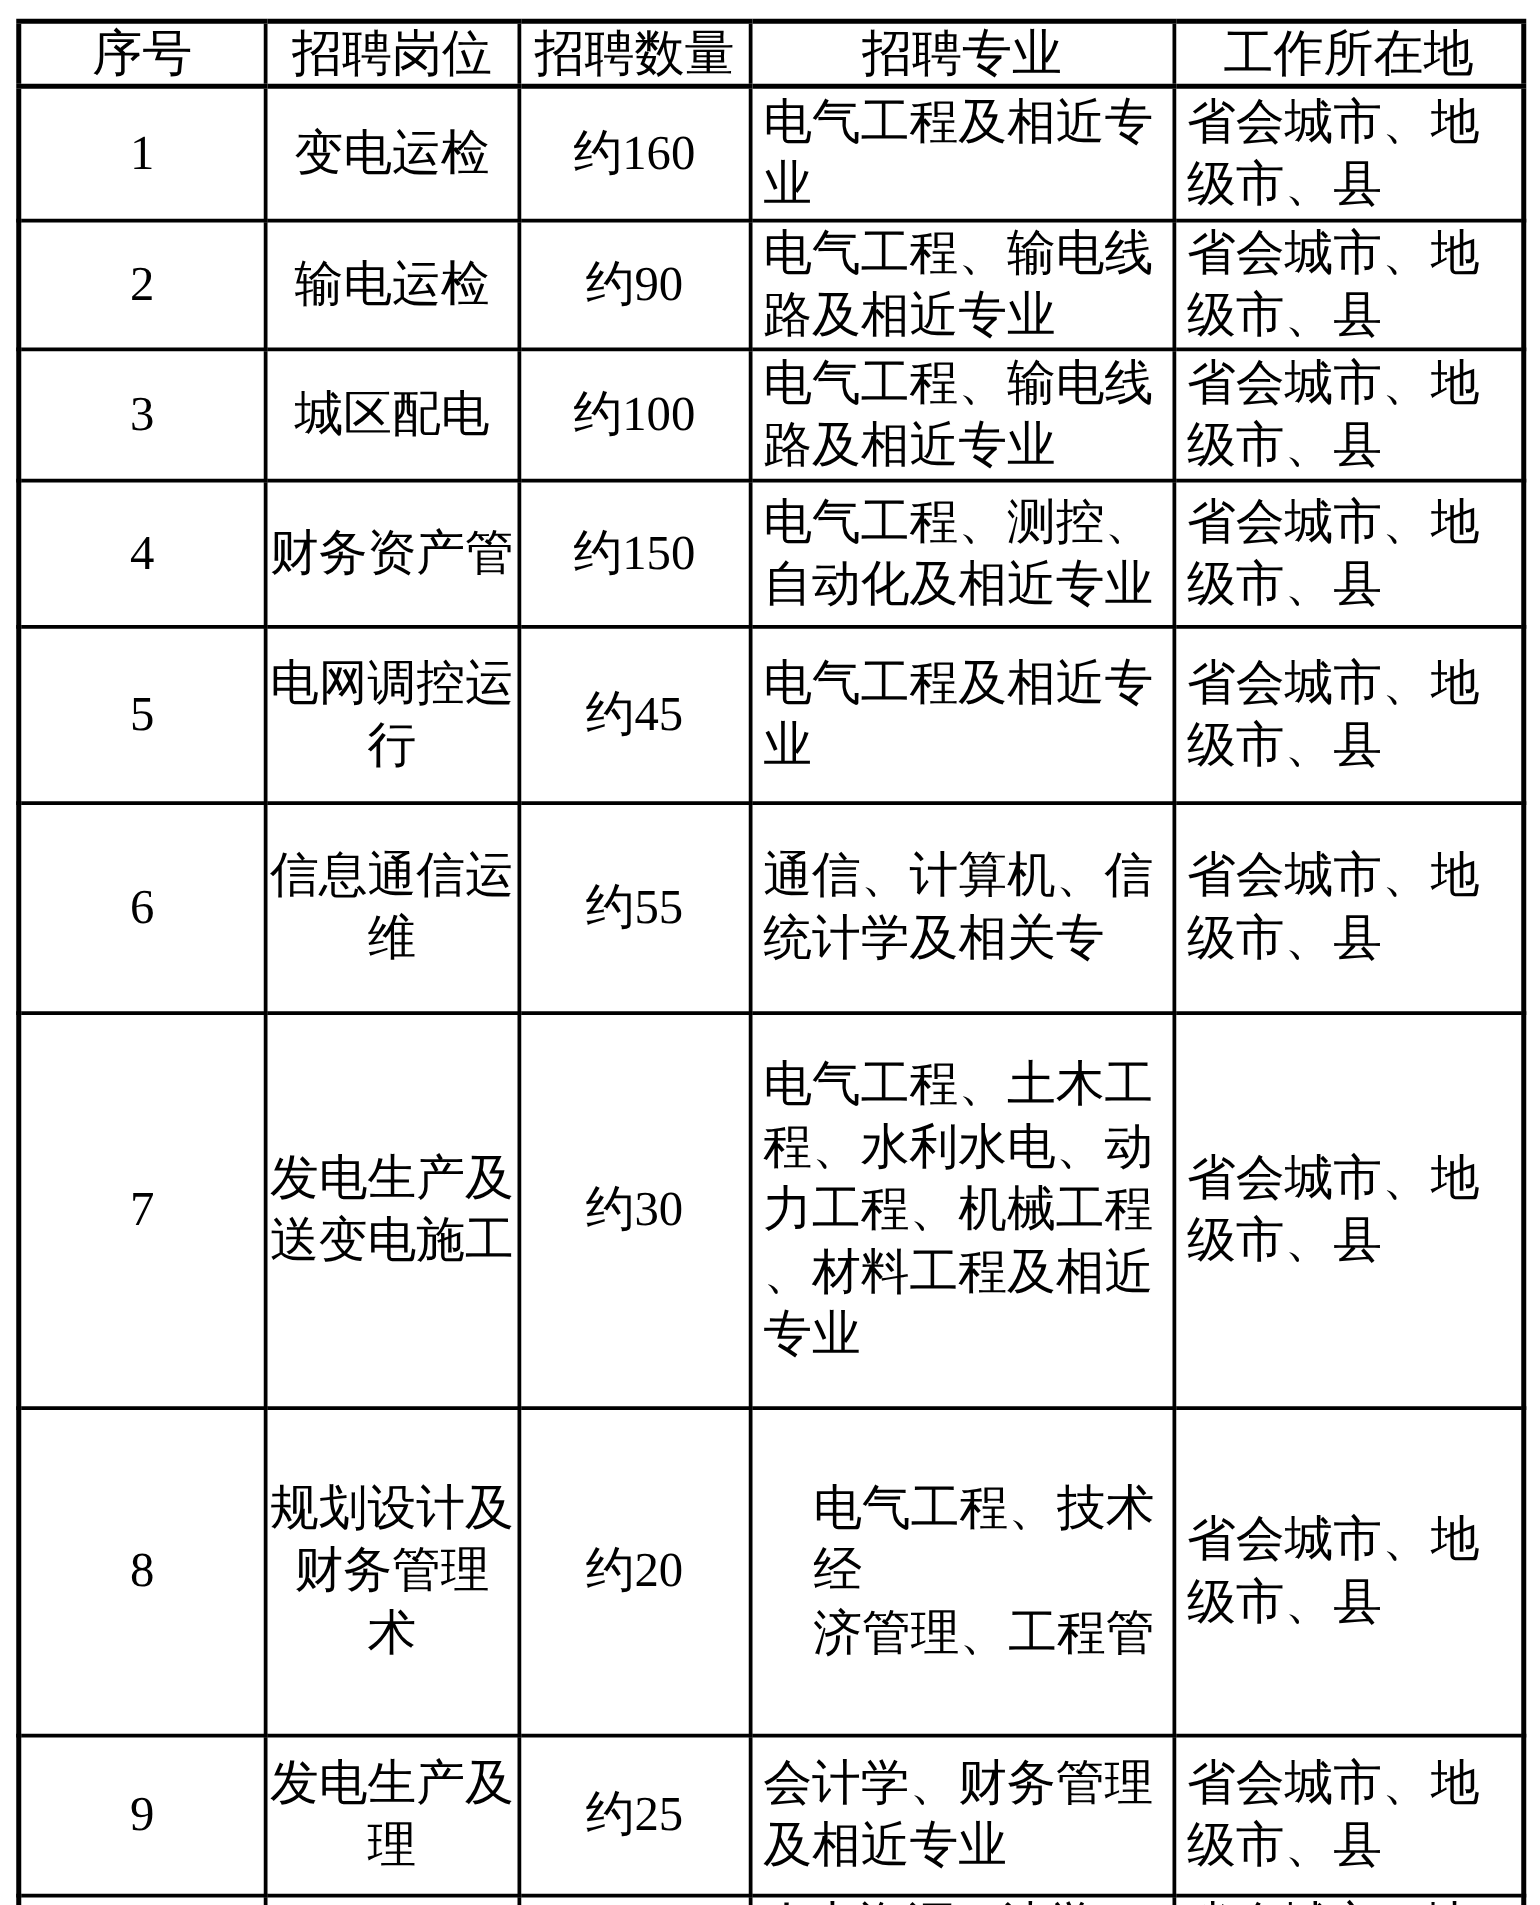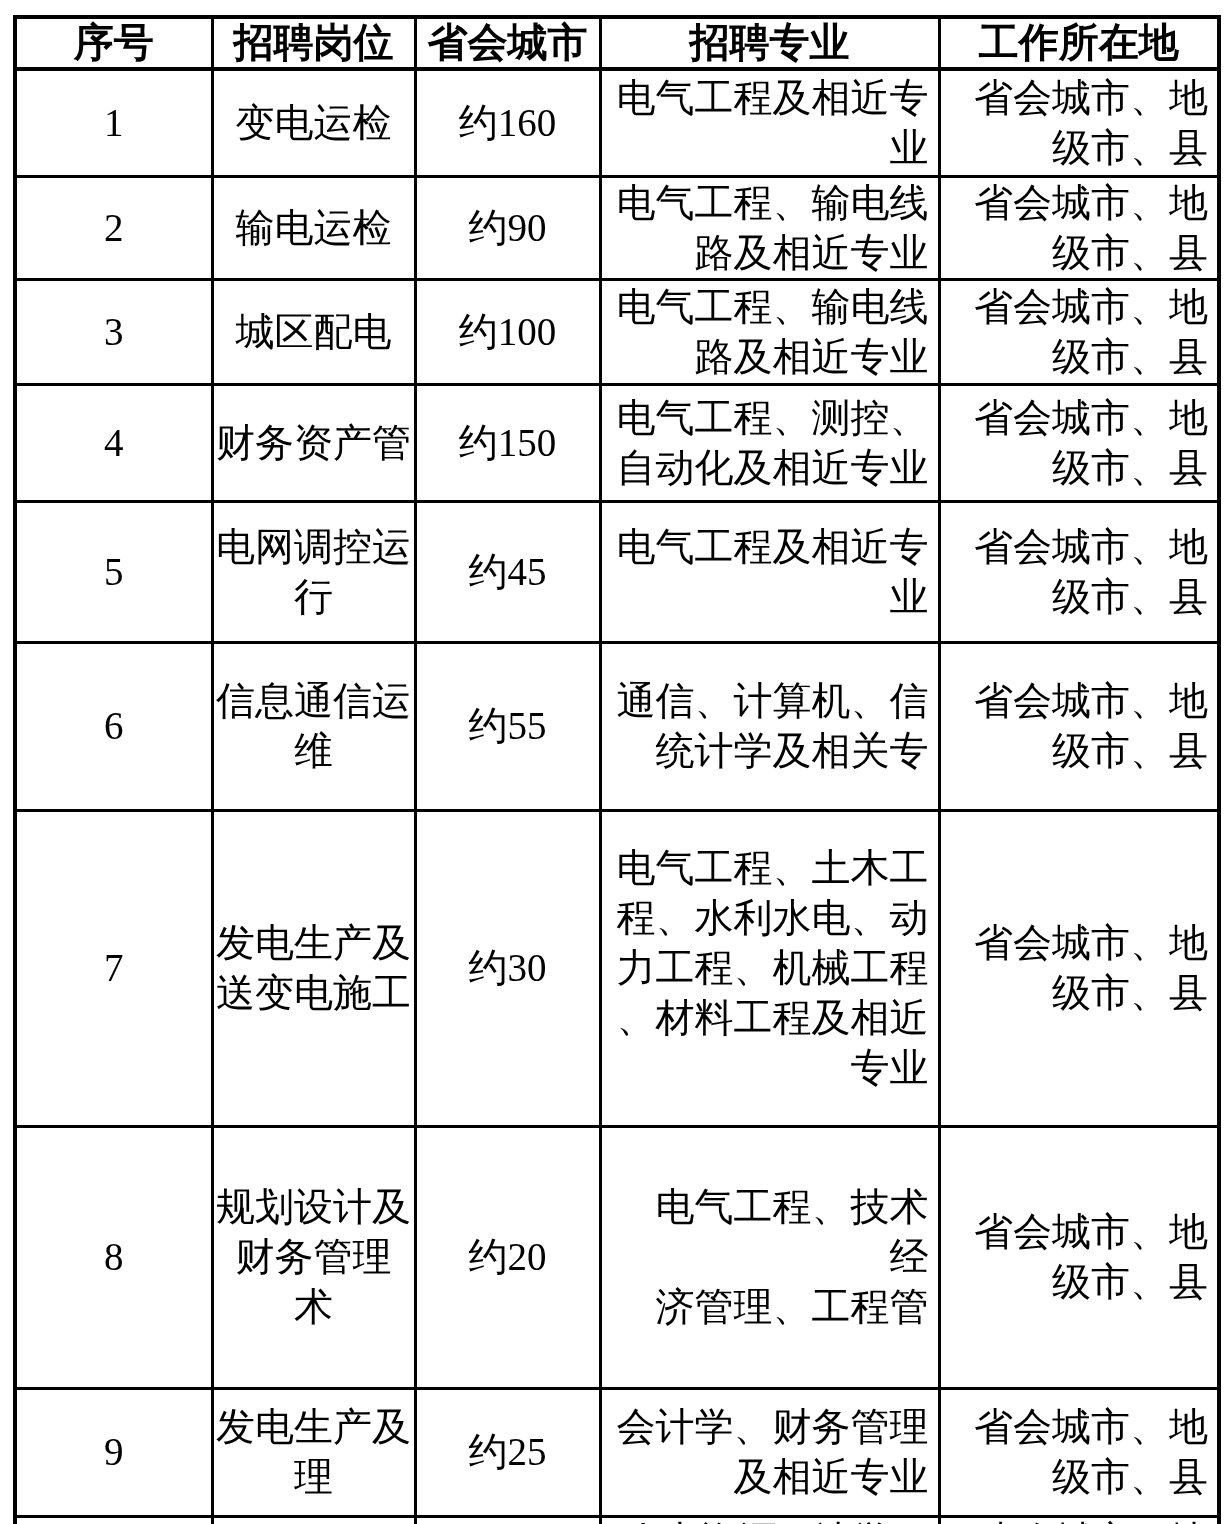--- a/index.html
+++ b/index.html
@@ -24,32 +24,32 @@
     border: 3px solid #000000;
     white-space: pre-line;
     overflow: hidden;
     color: #000000;
   }
   thead th {
     border-top: 4px solid #000000;
     border-bottom: 4px solid #000000;
     height: 50px;
     font-size: 40px;
-    font-weight: bold;
+    font-weight: normal;
     text-align: center;
     vertical-align: middle;
     line-height: 48px;
   }
   td {
     font-size: 39px;
     line-height: 50px;
     vertical-align: middle;
   }
   td.c { text-align: center; }
-  td.l { text-align: right; padding: 0 9px; }
+  td.l { text-align: left; padding: 0 9px; }
 
   tr.r1  { height: 107px; }
   tr.r2  { height: 103px; }
   tr.r3  { height: 105px; }
   tr.r4  { height: 117px; }
   tr.r5  { height: 141px; }
   tr.r6  { height: 168px; }
   tr.r7  { height: 316px; }
   tr.r8  { height: 165px; }
   tr.r9  { height: 128px; }
@@ -75,21 +75,21 @@
       <col style="width:197px">
       <col style="width:203px">
       <col style="width:185px">
       <col style="width:339px">
       <col style="width:280px">
     </colgroup>
     <thead>
       <tr>
         <th>序号</th>
         <th>招聘岗位</th>
-        <th>省会城市</th>
+        <th>招聘数量</th>
         <th>招聘专业</th>
         <th>工作所在地</th>
       </tr>
     </thead>
     <tbody>
       <tr class="r1">
         <td class="c">1</td>
         <td class="c">变电运检</td>
         <td class="c">约160</td>
         <td class="l">电气工程及相近专

